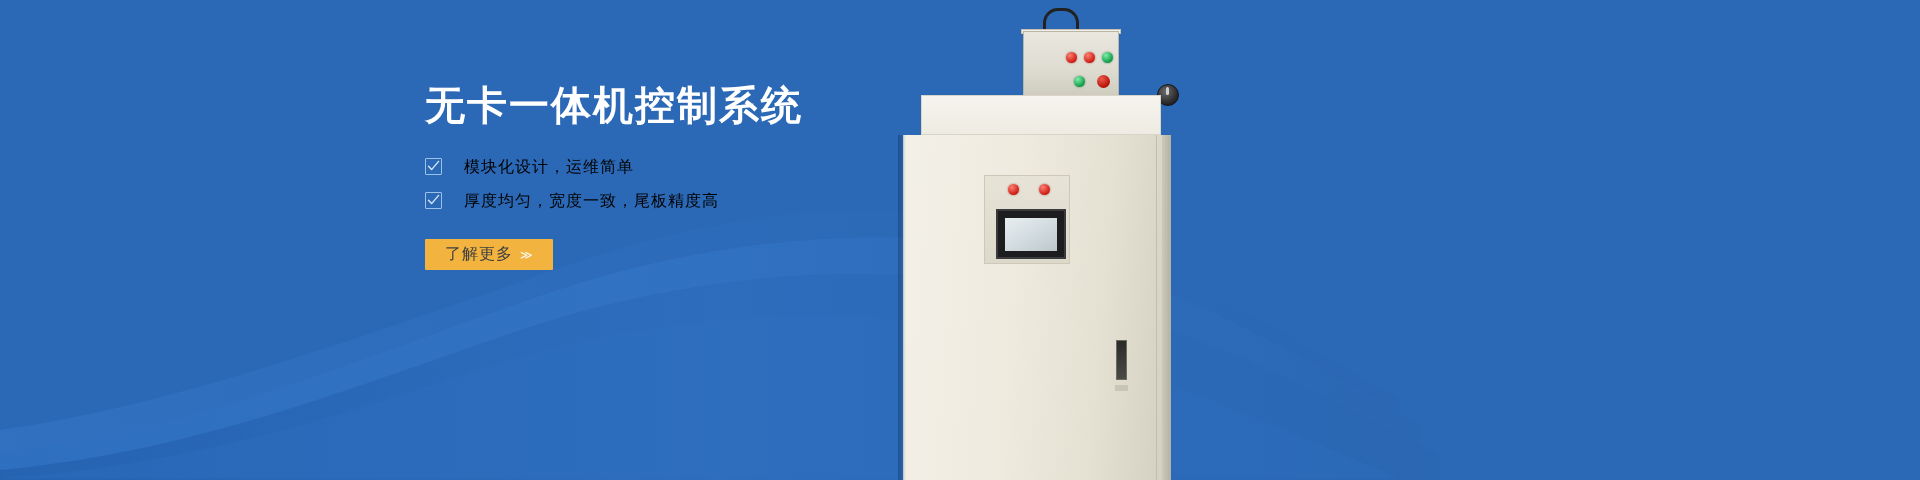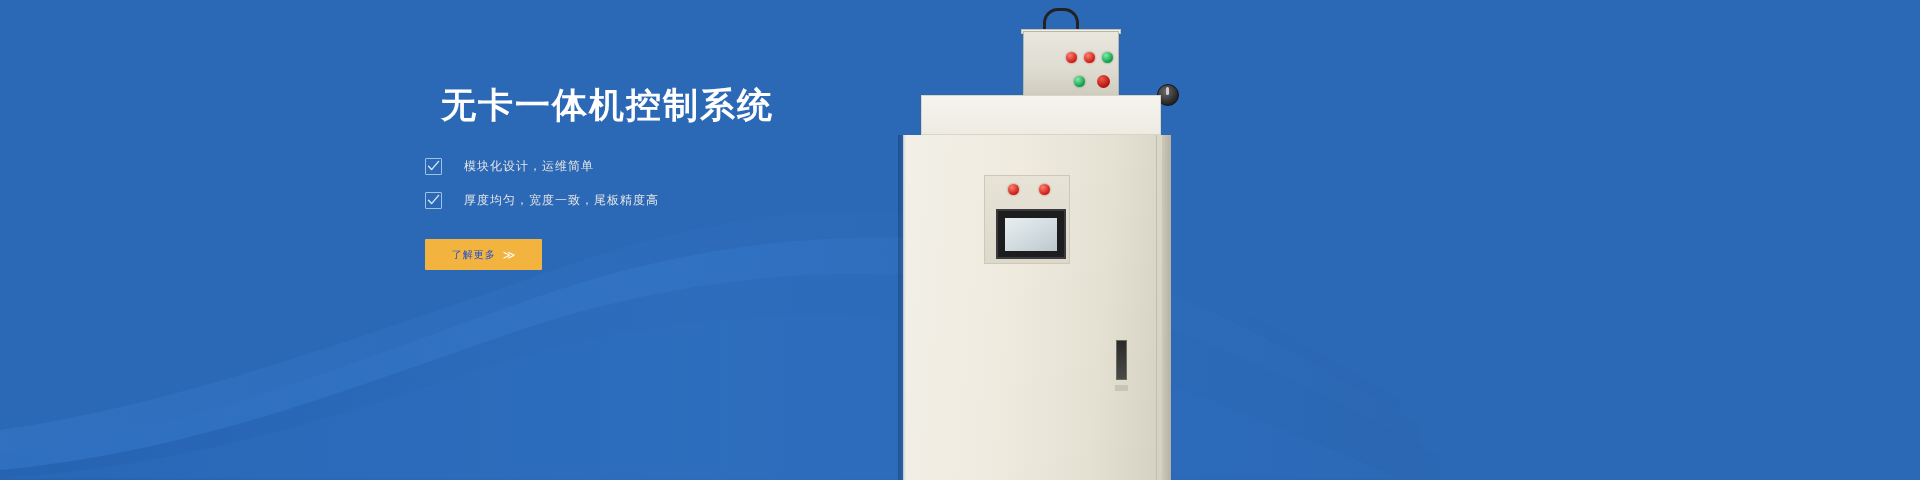--- a/index.html
+++ b/index.html
@@ -16,43 +16,43 @@
   
   .waves{position:absolute;left:0;top:0;width:1920px;height:480px;}
   .waves svg{display:block;width:1920px;height:480px;}
 
   
   #copy{
     position:absolute;left:425px;top:86px;width:520px;
     z-index:6;
   }
   #title{
-    font-size:35px;line-height:38px;font-weight:bold;color:#ffffff;
-    letter-spacing:2px;margin:0 0 26px 16px;white-space:nowrap;
+    font-size:40px;line-height:38px;font-weight:bold;color:#ffffff;
+    letter-spacing:2px;margin:0 0 26px 0;white-space:nowrap;
   }
   .feature-list{list-style:none;margin:0;padding:0;}
   .feature-item{
     display:flex;align-items:center;height:33px;margin-bottom:1px;
   }
   .check-box{
     width:17px;height:17px;flex:0 0 17px;
     border:1px solid #9cc2e8;border-radius:1px;
     margin-right:22px;position:relative;box-sizing:border-box;
   }
   .check-box svg{position:absolute;left:1px;top:1px;}
   .feature-text{
-    font-size:12px;color:#e5e5e5;letter-spacing:1px;white-space:nowrap;
+    font-size:16px;color:#000000;letter-spacing:1px;white-space:nowrap;
     line-height:17px;
   }
   #cta{
     margin-top:21px;display:inline-flex;align-items:center;justify-content:center;
     background:#f2b33f;border:none;cursor:pointer;
     padding:0 20px;height:31px;min-width:117px;border-radius:1px;
   }
-  #cta .cta-label{font-size:10px;color:#1d4ed8;letter-spacing:1px;}
+  #cta .cta-label{font-size:16px;color:#404040;letter-spacing:1px;}
   #cta .cta-chev{font-size:12px;color:#ffffff;margin-left:7px;opacity:.95;}
 
   
   #machine{
     position:absolute;left:898px;top:0;width:290px;height:480px;z-index:5;
   }
   
   .ctrl-box{
     position:absolute;left:125px;top:31px;width:96px;height:68px;
     background:linear-gradient(180deg,#e9e7de 0%,#dfddd2 55%,#cdcabd 100%);

